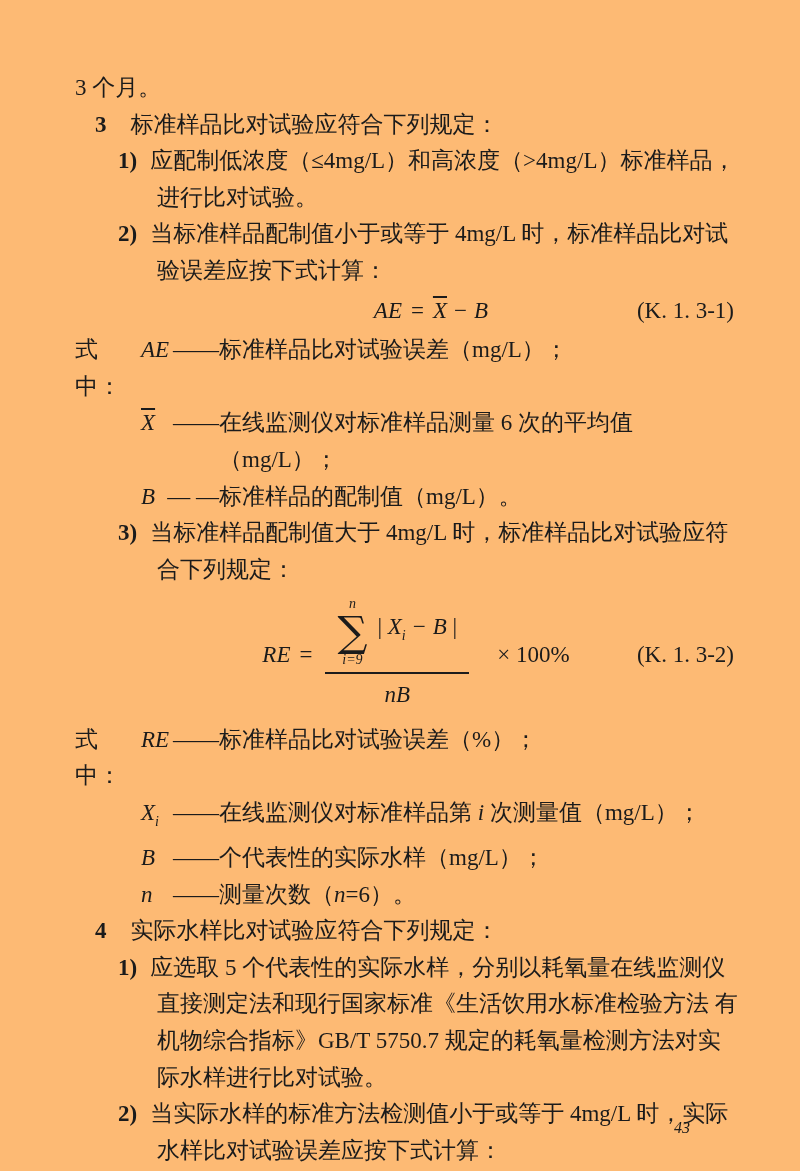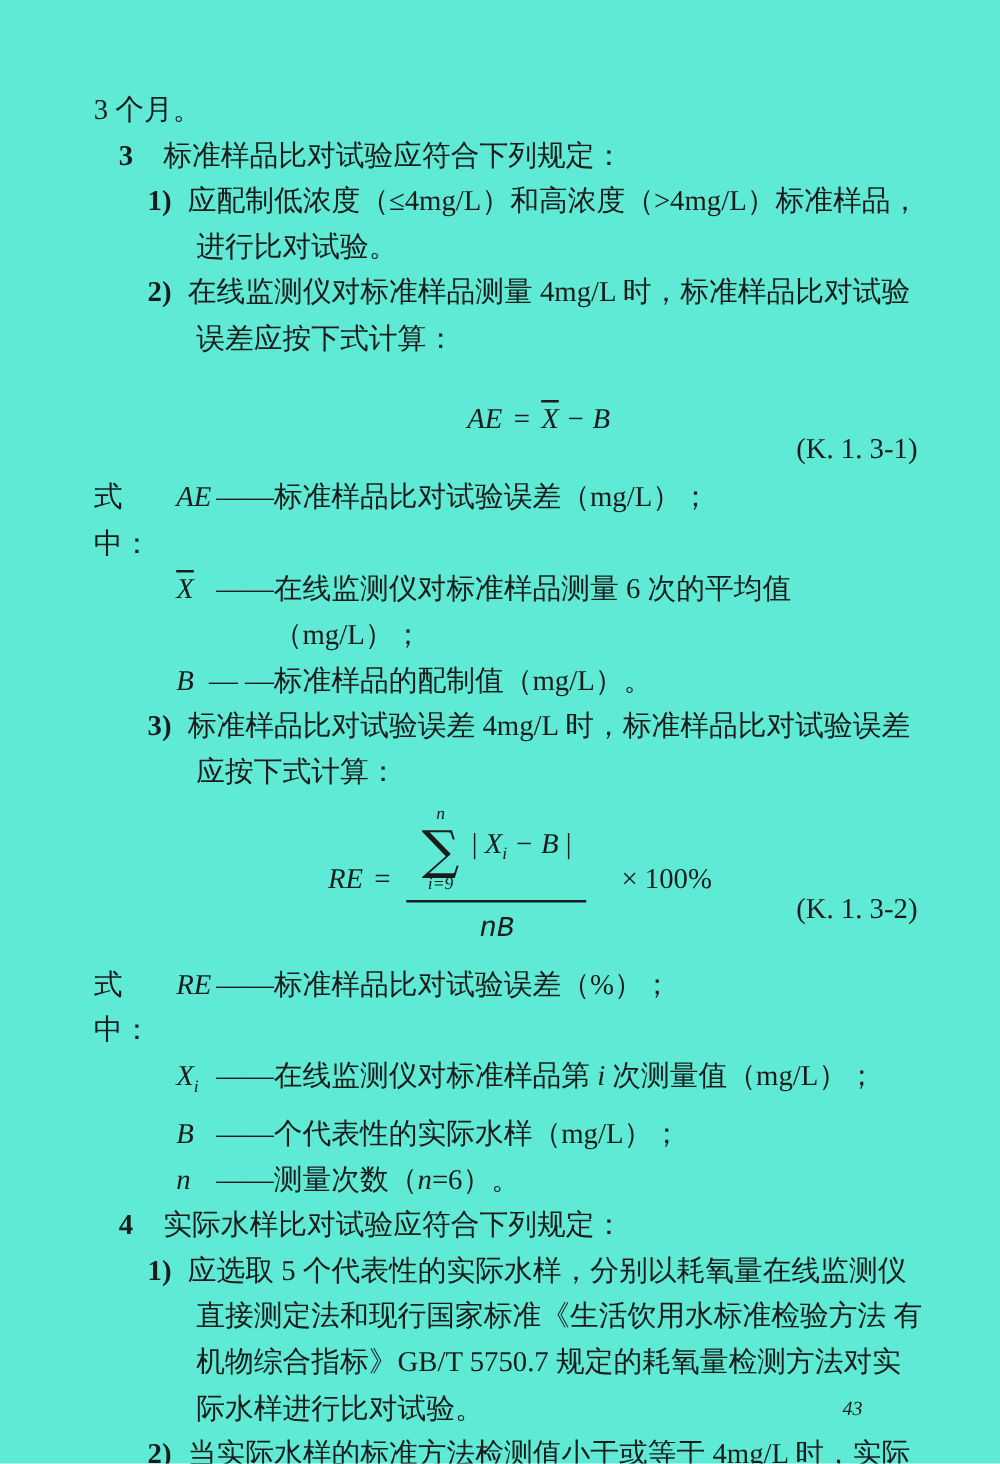--- a/index.html
+++ b/index.html
@@ -1,48 +1,48 @@
 <!DOCTYPE html>
 <html><head>
 <meta charset="utf-8">
 <style>
   html,body { margin:0; padding:0; background:#ffffff; }
   .page {
     width:800px; height:1171px;
-    background:#5eead4;
+    background:#fdba74;
     font-family:"Liberation Serif","DejaVu Serif",serif;
     font-size:23px; line-height:36.6px; color:#1b1b1b;
     box-sizing:border-box; padding-top:70px;
     position:relative; overflow:hidden;
     margin:0 auto;
   }
   .plain   { margin:0 66px 0 75px; }
   .sec-head{ margin:0 66px 0 95px; }
   .sec-num { font-weight:bold; margin-right:24px; }
   .sub-item{ margin:0 62px 0 157px; text-indent:-39px; }
   .item-num{ font-weight:bold; margin-right:13px; }
 
   .fvar { font-style:italic; }
   .obar { text-decoration:overline; text-decoration-thickness:1.5px; }
   .feq  { padding:0 9px; }
   .fop  { padding:0 7px; }
 
   .formula-row { display:flex; align-items:center; margin:3px 66px 3px 75px; }
   .formula-center { flex:1; text-align:center; padding-left:150px; }
-  .formula-label { flex:none;margin-top:48px; }
+  .formula-label { flex:none; }
 
   .formula-row.tall { margin:8px 66px 8px 75px; }
   .tall .formula-center { display:flex; align-items:center; justify-content:center; padding-left:120px; }
   .frac { display:inline-flex; flex-direction:column; align-items:center; margin:0 4px; }
   .frac-num { display:flex; align-items:center; padding:0 12px 5px; border-bottom:2px solid #1c1c1c; }
   .sum-block { display:inline-flex; flex-direction:column; align-items:center; line-height:1; margin-right:10px; }
   .sum-upper,.sum-lower { font-size:14px; font-style:italic; line-height:1.1; }
   .sum-sign { font-size:42px; line-height:0.95; font-family:"DejaVu Serif","DejaVu Sans",serif; }
   .num-expr { white-space:nowrap; }
-  .frac-den { padding-top:3px;font-family:Liberation Mono, monospace; }
+  .frac-den { padding-top:3px; }
   .f-mult { margin-left:24px; white-space:nowrap; }
 
   .where-line { display:flex; align-items:baseline; margin:0 58px 0 75px; }
   .w-prefix   { flex:none; width:66px; }
   .w-termdash { flex:none; width:78px; display:flex; justify-content:space-between; align-items:baseline; white-space:nowrap; }
   .w-desc     { flex:1; min-width:0; }
   sub.fvar-sub{ font-style:italic; font-size:14px; }
 
   .page-num { position:absolute; right:110px; bottom:24px; font-style:italic; font-size:16px; }
 </style>
@@ -55,21 +55,21 @@
 
   <div class="sec-head">
     <span class="sec-num">3</span><span>标准样品比对试验应符合下列规定：</span>
   </div>
 
   <div class="sub-item">
     <span class="item-num">1)</span><span>应配制低浓度（≤4mg/L）和高浓度（&gt;4mg/L）标准样品，进行比对试验。</span>
   </div>
 
   <div class="sub-item">
-    <span class="item-num">2)</span><span>在线监测仪对标准样品测量 4mg/L 时，标准样品比对试验误差应按下式计算：</span>
+    <span class="item-num">2)</span><span>当标准样品配制值小于或等于 4mg/L 时，标准样品比对试验误差应按下式计算：</span>
   </div>
 
   <div class="formula-row">
     <div class="formula-center">
       <span class="fvar">AE</span><span class="feq">=</span><span class="fvar obar">X</span><span class="fop">−</span><span class="fvar">B</span>
     </div>
     <div class="formula-label">(K. 1. 3-1)</div>
   </div>
 
   <div class="where-line">
@@ -93,21 +93,21 @@
   <div class="where-line">
     <span class="w-prefix"></span>
     <span class="w-termdash">
         <span class="fvar">B</span>
         <span>— —</span>
       </span>
     <span class="w-desc">标准样品的配制值（mg/L）。</span>
   </div>
 
   <div class="sub-item">
-    <span class="item-num">3)</span><span>标准样品比对试验误差 4mg/L 时，标准样品比对试验误差应按下式计算：</span>
+    <span class="item-num">3)</span><span>当标准样品配制值大于 4mg/L 时，标准样品比对试验应符合下列规定：</span>
   </div>
 
   <div class="formula-row tall">
     <div class="formula-center">
       <span class="fvar">RE</span>
       <span class="feq">=</span>
       <span class="frac">
         <span class="frac-num">
           <span class="sum-block">
             <span class="sum-upper">n</span>

